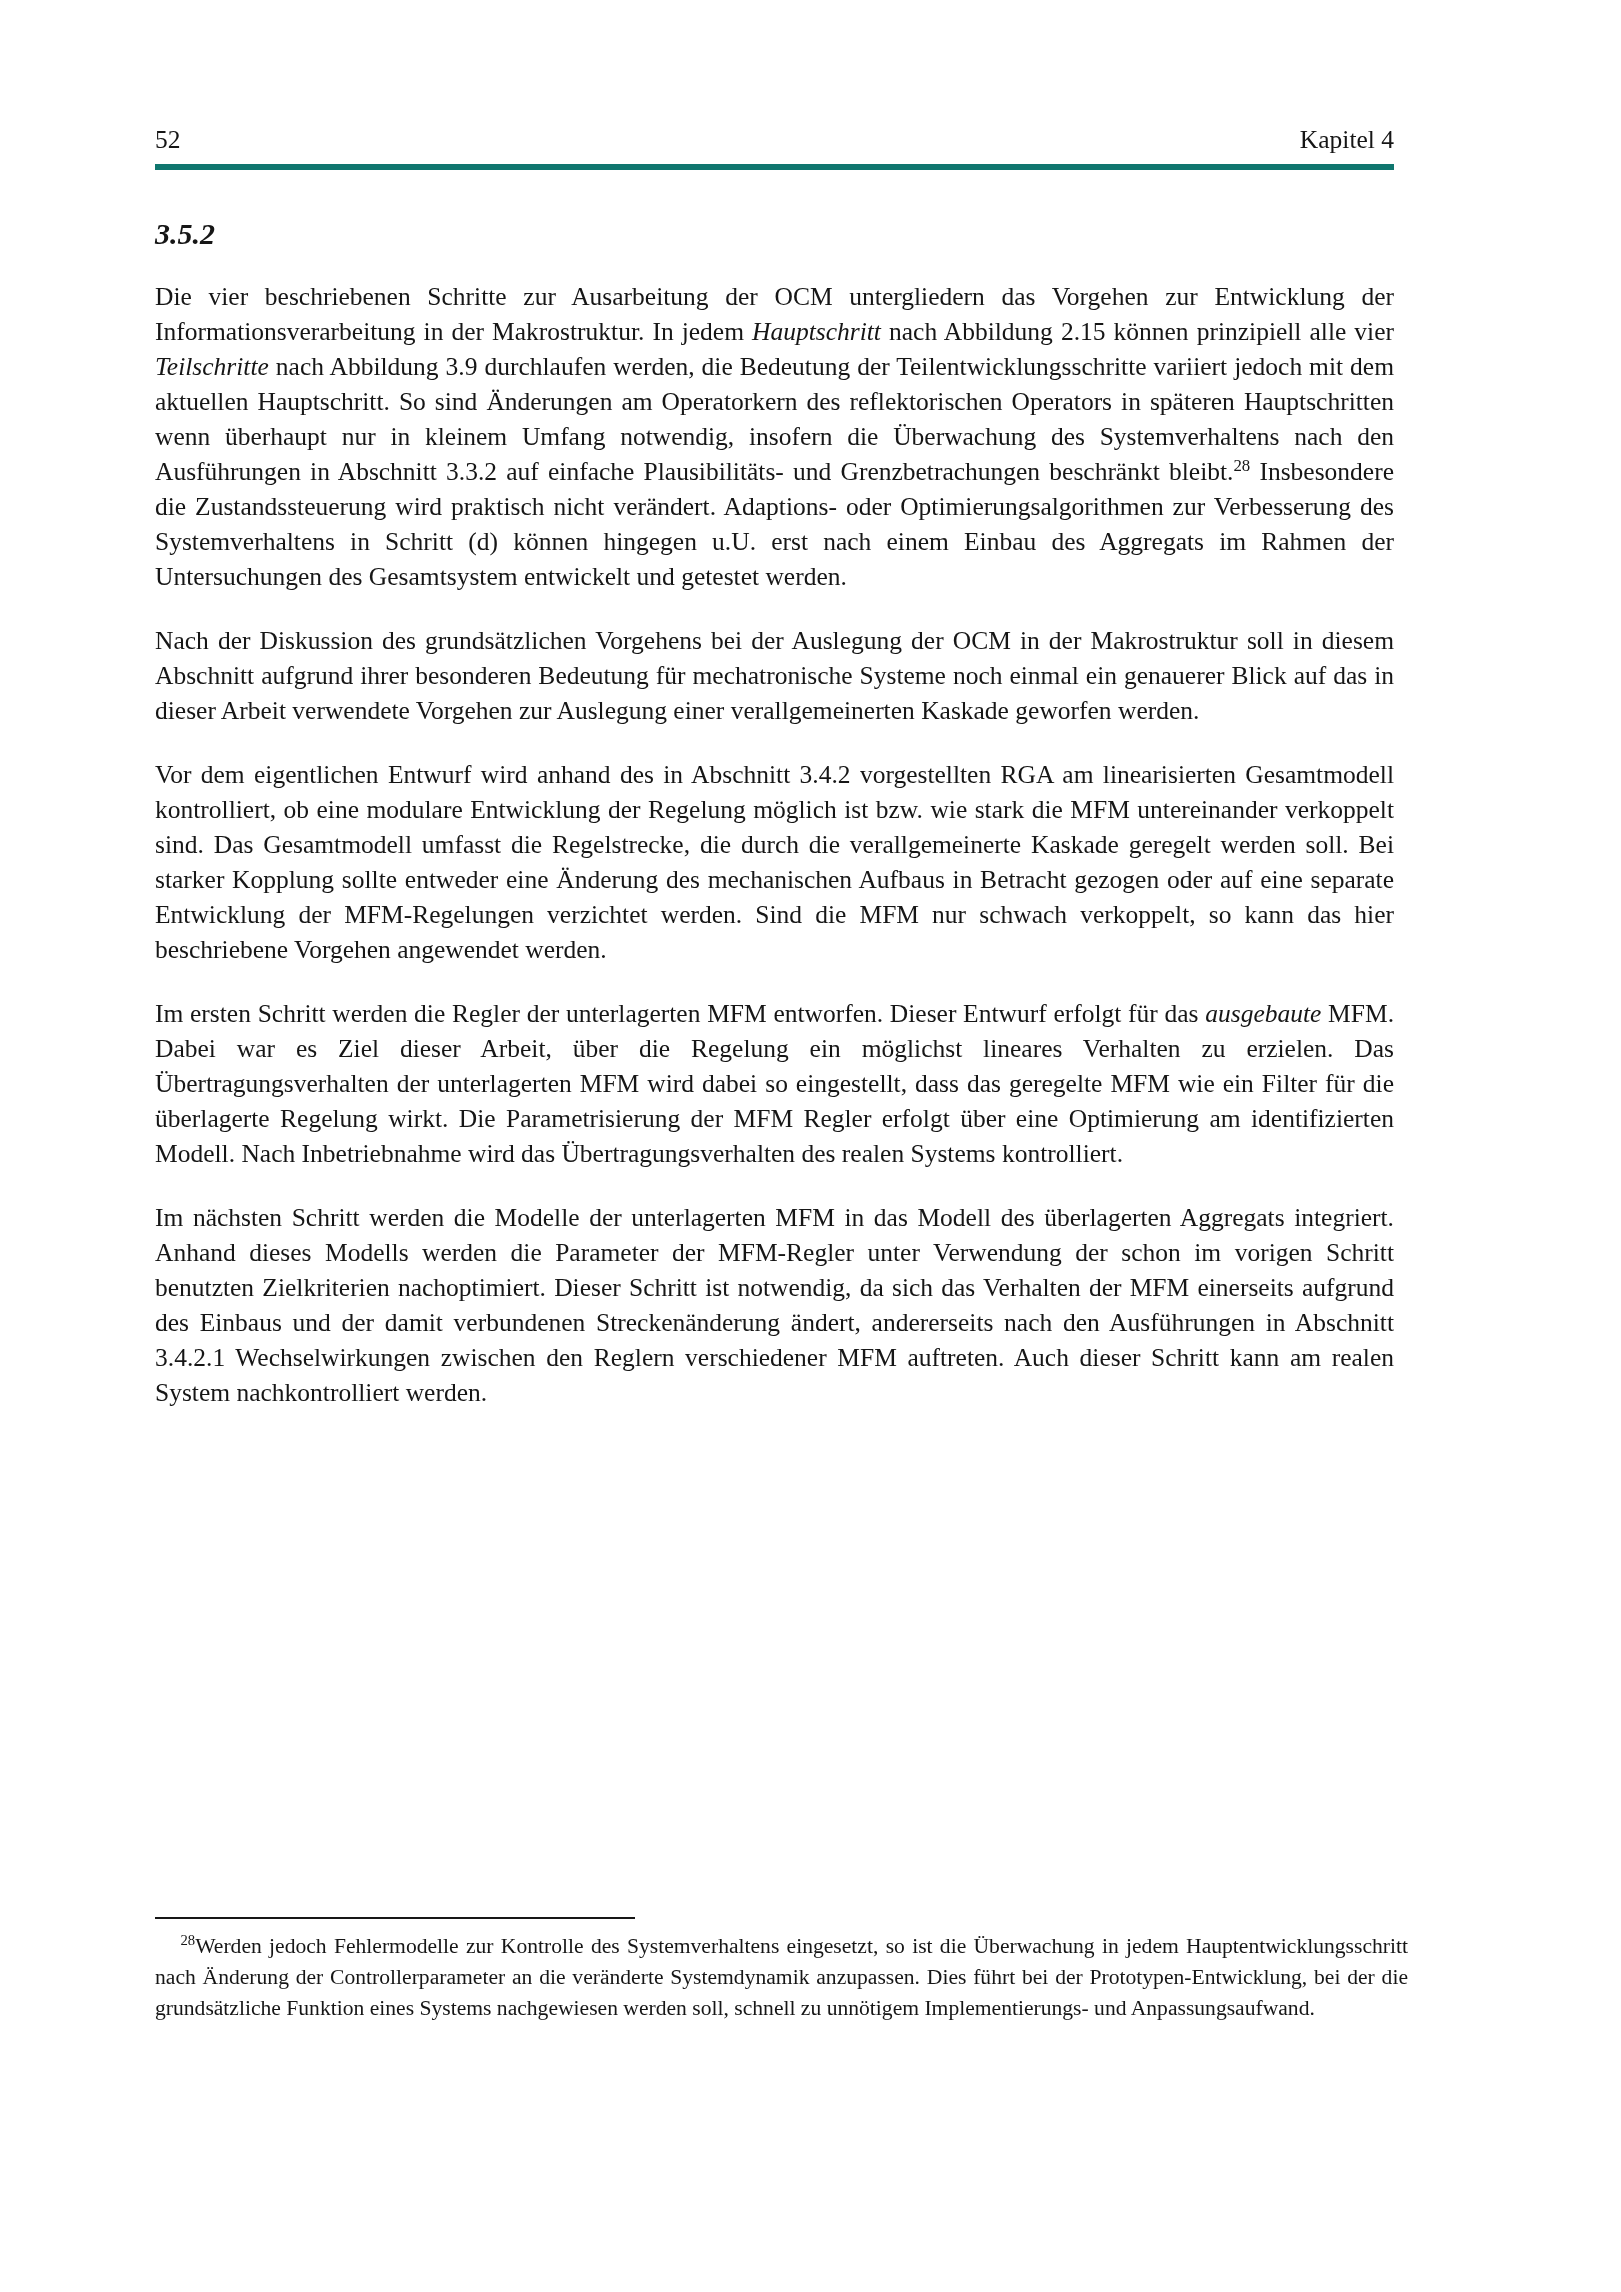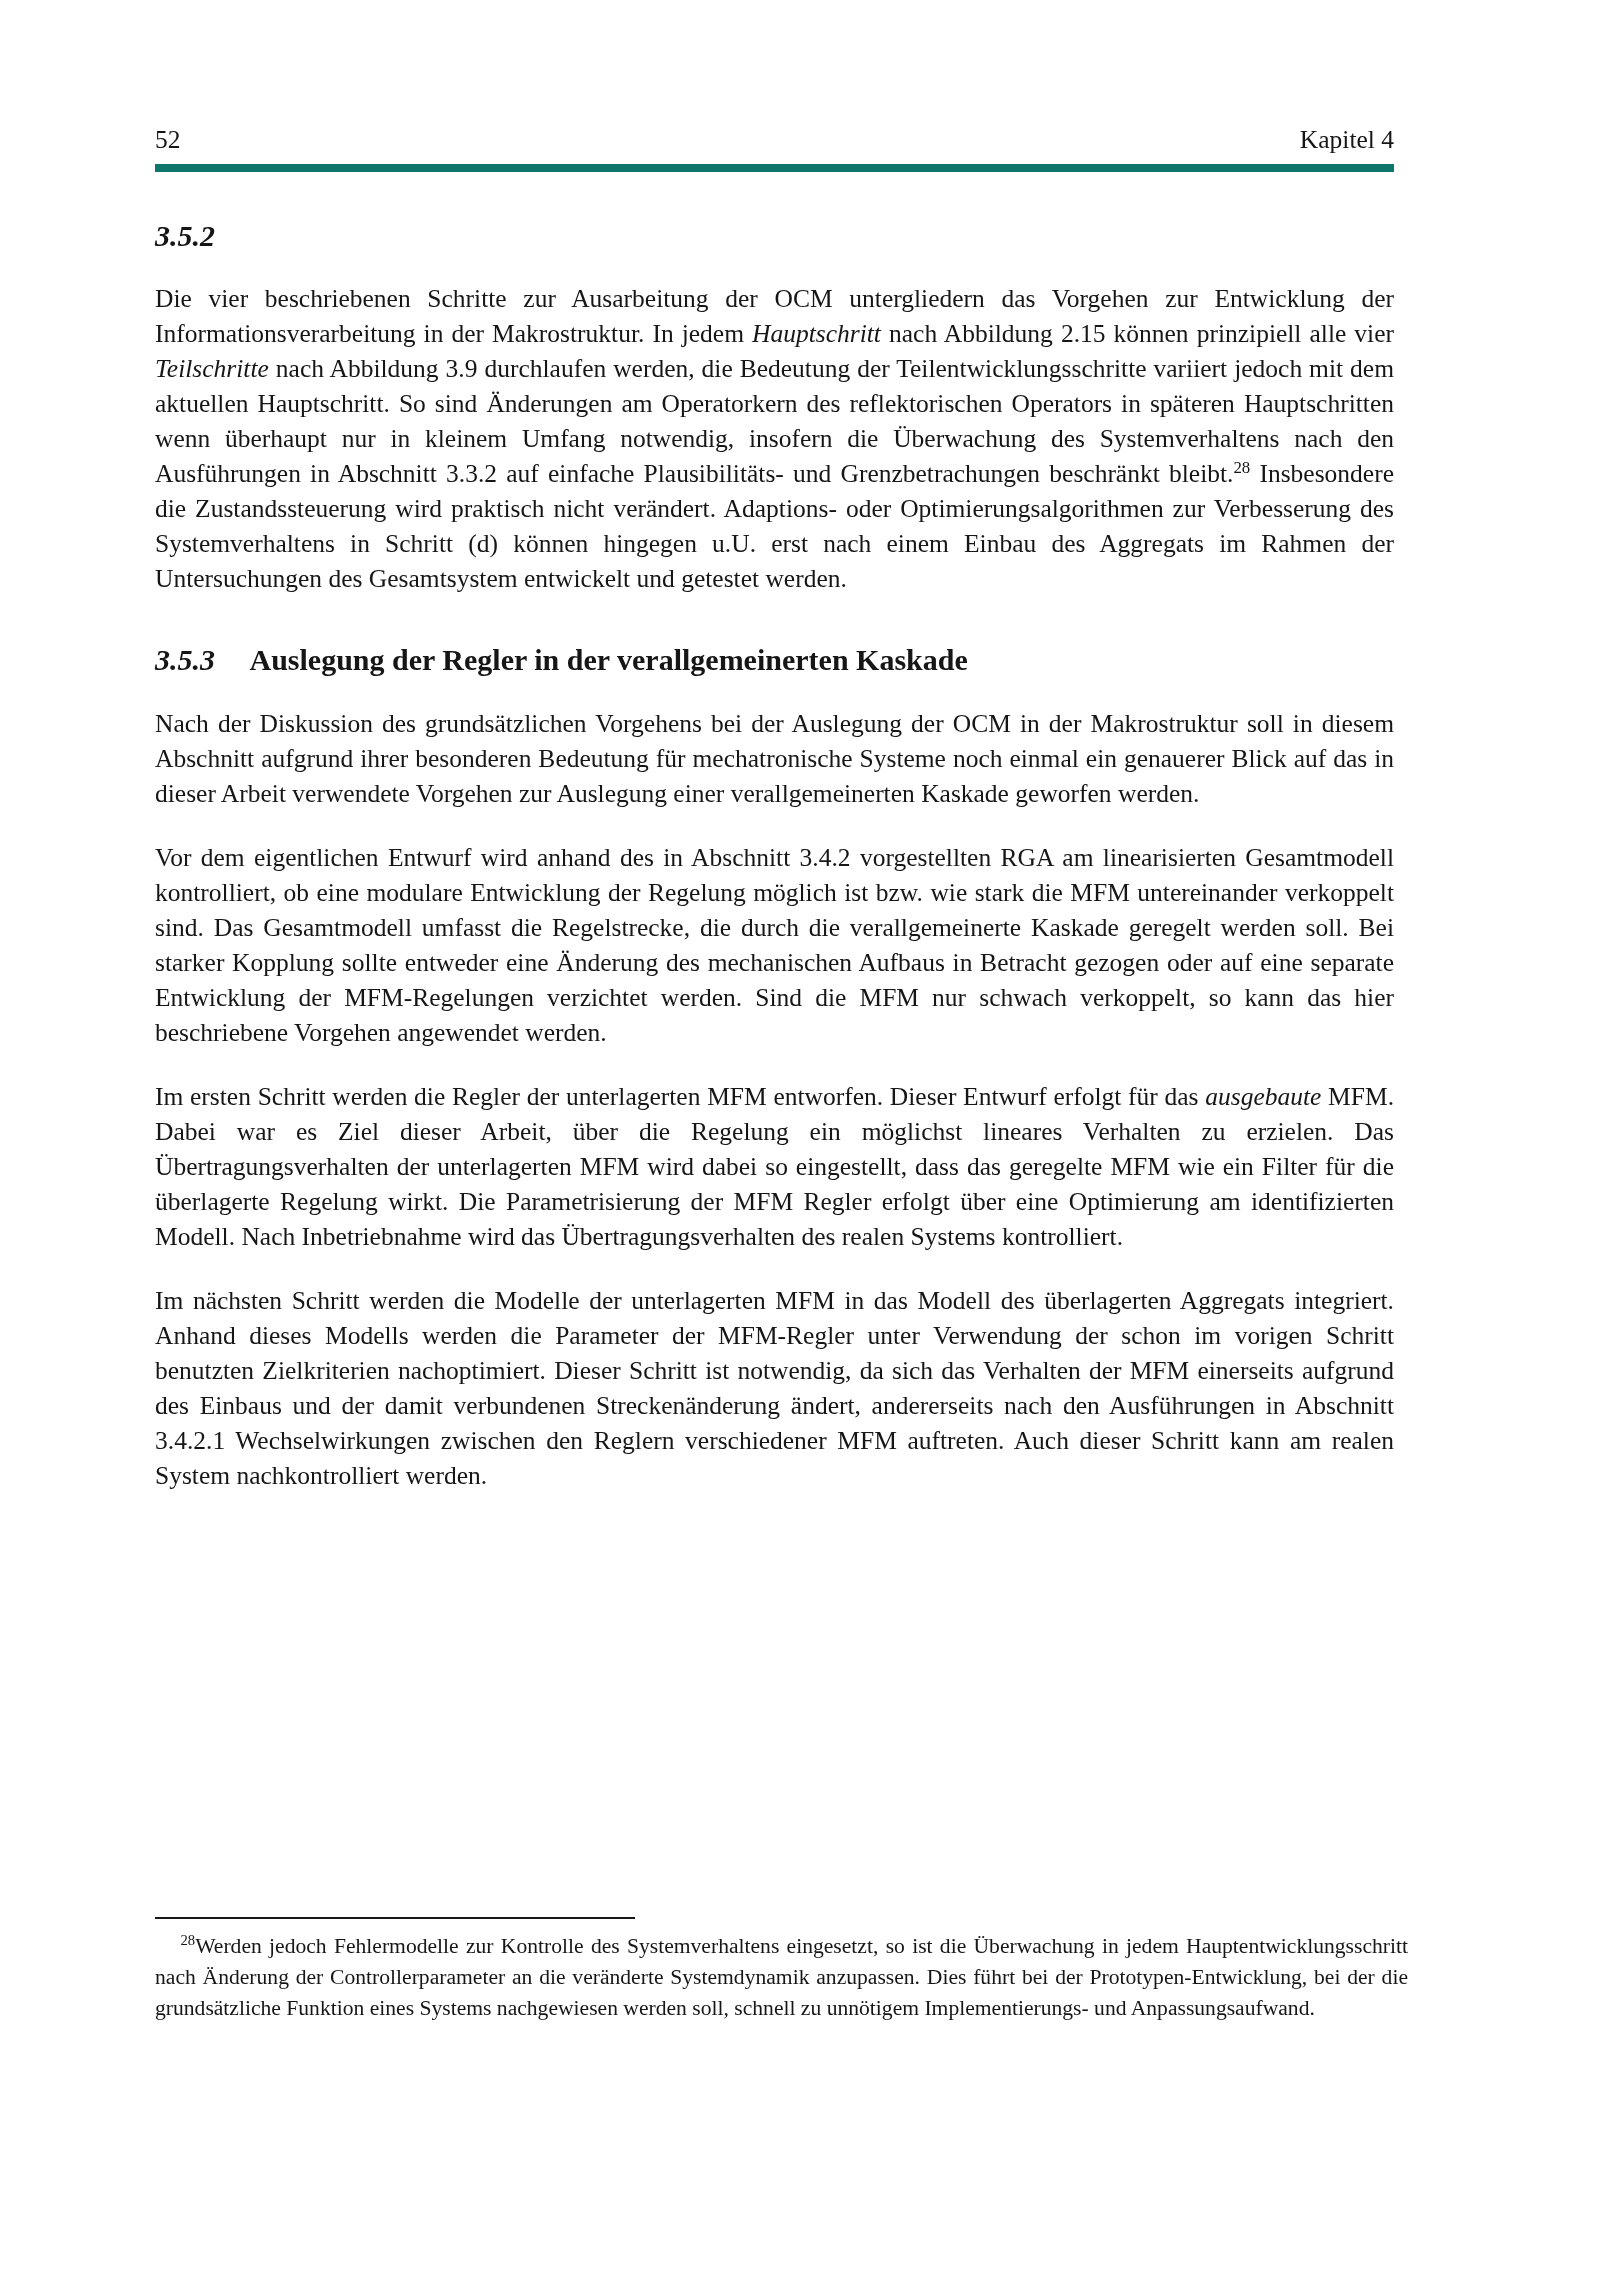--- a/index.html
+++ b/index.html
@@ -13,21 +13,21 @@
     font-family: "Liberation Serif", "DejaVu Serif", serif;
     padding: 125px 227px 0 155px;
     overflow: hidden;
   }
   .running-header {
     display: flex;
     justify-content: space-between;
     align-items: flex-end;
     font-size: 25.5px;
     line-height: 29px;
-    border-bottom: 8px solid #0f766e;
+    border-bottom: 6px solid #0f766e;
     padding-bottom: 9.8px;
     margin-bottom: 45px;
   }
   .body-par {
     font-size: 25.5px;
     line-height: 35px;
     text-align: justify;
     hyphens: auto;
     -webkit-hyphens: auto;
     margin: 0 0 29px 0;
@@ -77,24 +77,20 @@
   <div class="running-header">
     <span>52</span>
     <span>Kapitel 4</span>
   </div>
 
   <div>
       <h2 class="section">
         <span class="num">3.5.2</span>
       </h2>
       <p class="body-par"><span>Die vier beschriebenen Schritte zur Ausarbeitung der OCM untergliedern das Vorgehen zur Entwicklung der Informationsverarbeitung in der Makrostruktur. In jedem </span><span class="it">Hauptschritt</span><span> nach Abbildung 2.15 können prinzipiell alle vier </span><span class="it">Teilschritte</span><span> nach Abbildung 3.9 durchlaufen werden, die Bedeutung der Teilentwicklungsschritte variiert jedoch mit dem aktuellen Hauptschritt. So sind Änderungen am Operatorkern des reflektorischen Operators in späteren Hauptschritten wenn überhaupt nur in kleinem Umfang notwendig, insofern die Überwachung des Systemverhaltens nach den Ausführungen in Abschnitt 3.3.2 auf einfache Plausibilitäts- und Grenzbetrachungen beschränkt bleibt.</span><sup class="footref">28</sup><span> Insbesondere die Zustandssteuerung wird praktisch nicht verändert. Adaptions- oder Optimierungsalgorithmen zur Verbesserung des Systemverhaltens in Schritt (d) können hingegen u.U. erst nach einem Einbau des Aggregats im Rahmen der Untersuchungen des Gesamtsystem entwickelt und getestet werden.</span></p>
-      <h2 class="section">
-        <span class="num">3.5.3</span>
-        <span>Auslegung der Regler in der verallgemeinerten Kaskade</span>
-      </h2>
       <p class="body-par"><span>Nach der Diskussion des grundsätzlichen Vorgehens bei der Auslegung der OCM in der Makrostruktur soll in diesem Abschnitt aufgrund ihrer besonderen Bedeutung für mechatronische Systeme noch einmal ein genauerer Blick auf das in dieser Arbeit verwendete Vorgehen zur Auslegung einer verallgemeinerten Kaskade geworfen werden.</span></p>
       <p class="body-par"><span>Vor dem eigentlichen Entwurf wird anhand des in Abschnitt 3.4.2 vorgestellten RGA am linearisierten Gesamtmodell kontrolliert, ob eine modulare Entwicklung der Regelung möglich ist bzw. wie stark die MFM untereinander verkoppelt sind. Das Gesamtmodell umfasst die Regelstrecke, die durch die verallgemeinerte Kaskade geregelt werden soll. Bei starker Kopplung sollte entweder eine Änderung des mechanischen Aufbaus in Betracht gezogen oder auf eine separate Entwicklung der MFM-Regelungen verzichtet werden. Sind die MFM nur schwach verkoppelt, so kann das hier beschriebene Vorgehen angewendet werden.</span></p>
       <p class="body-par"><span>Im ersten Schritt werden die Regler der unterlagerten MFM entworfen. Dieser Entwurf erfolgt für das </span><span class="it">ausgebaute</span><span> MFM. Dabei war es Ziel dieser Arbeit, über die Regelung ein möglichst lineares Verhalten zu erzielen. Das Übertragungsverhalten der unterlagerten MFM wird dabei so eingestellt, dass das geregelte MFM wie ein Filter für die überlagerte Regelung wirkt. Die Parametrisierung der MFM Regler erfolgt über eine Optimierung am identifizierten Modell. Nach Inbetriebnahme wird das Übertragungsverhalten des realen Systems kontrolliert.</span></p>
       <p class="body-par"><span>Im nächsten Schritt werden die Modelle der unterlagerten MFM in das Modell des überlagerten Aggregats integriert. Anhand dieses Modells werden die Parameter der MFM-Regler unter Verwendung der schon im vorigen Schritt benutzten Zielkriterien nachoptimiert. Dieser Schritt ist notwendig, da sich das Verhalten der MFM einerseits aufgrund des Einbaus und der damit verbundenen Streckenänderung ändert, andererseits nach den Ausführungen in Abschnitt 3.4.2.1 Wechselwirkungen zwischen den Reglern verschiedener MFM auftreten. Auch dieser Schritt kann am realen System nachkontrolliert werden.</span></p>
     </div>
 
   <div class="footnote">
     <div class="footnote-rule"></div>
     <p><sup>28</sup><span>Werden jedoch Fehlermodelle zur Kontrolle des Systemverhaltens eingesetzt, so ist die Überwachung in jedem Hauptentwicklungsschritt nach Änderung der Controllerparameter an die veränderte Systemdynamik anzupassen. Dies führt bei der Prototypen-Entwicklung, bei der die grundsätzliche Funktion eines Systems nachgewiesen werden soll, schnell zu unnötigem Implementierungs- und Anpassungsaufwand.</span></p>
   </div>

